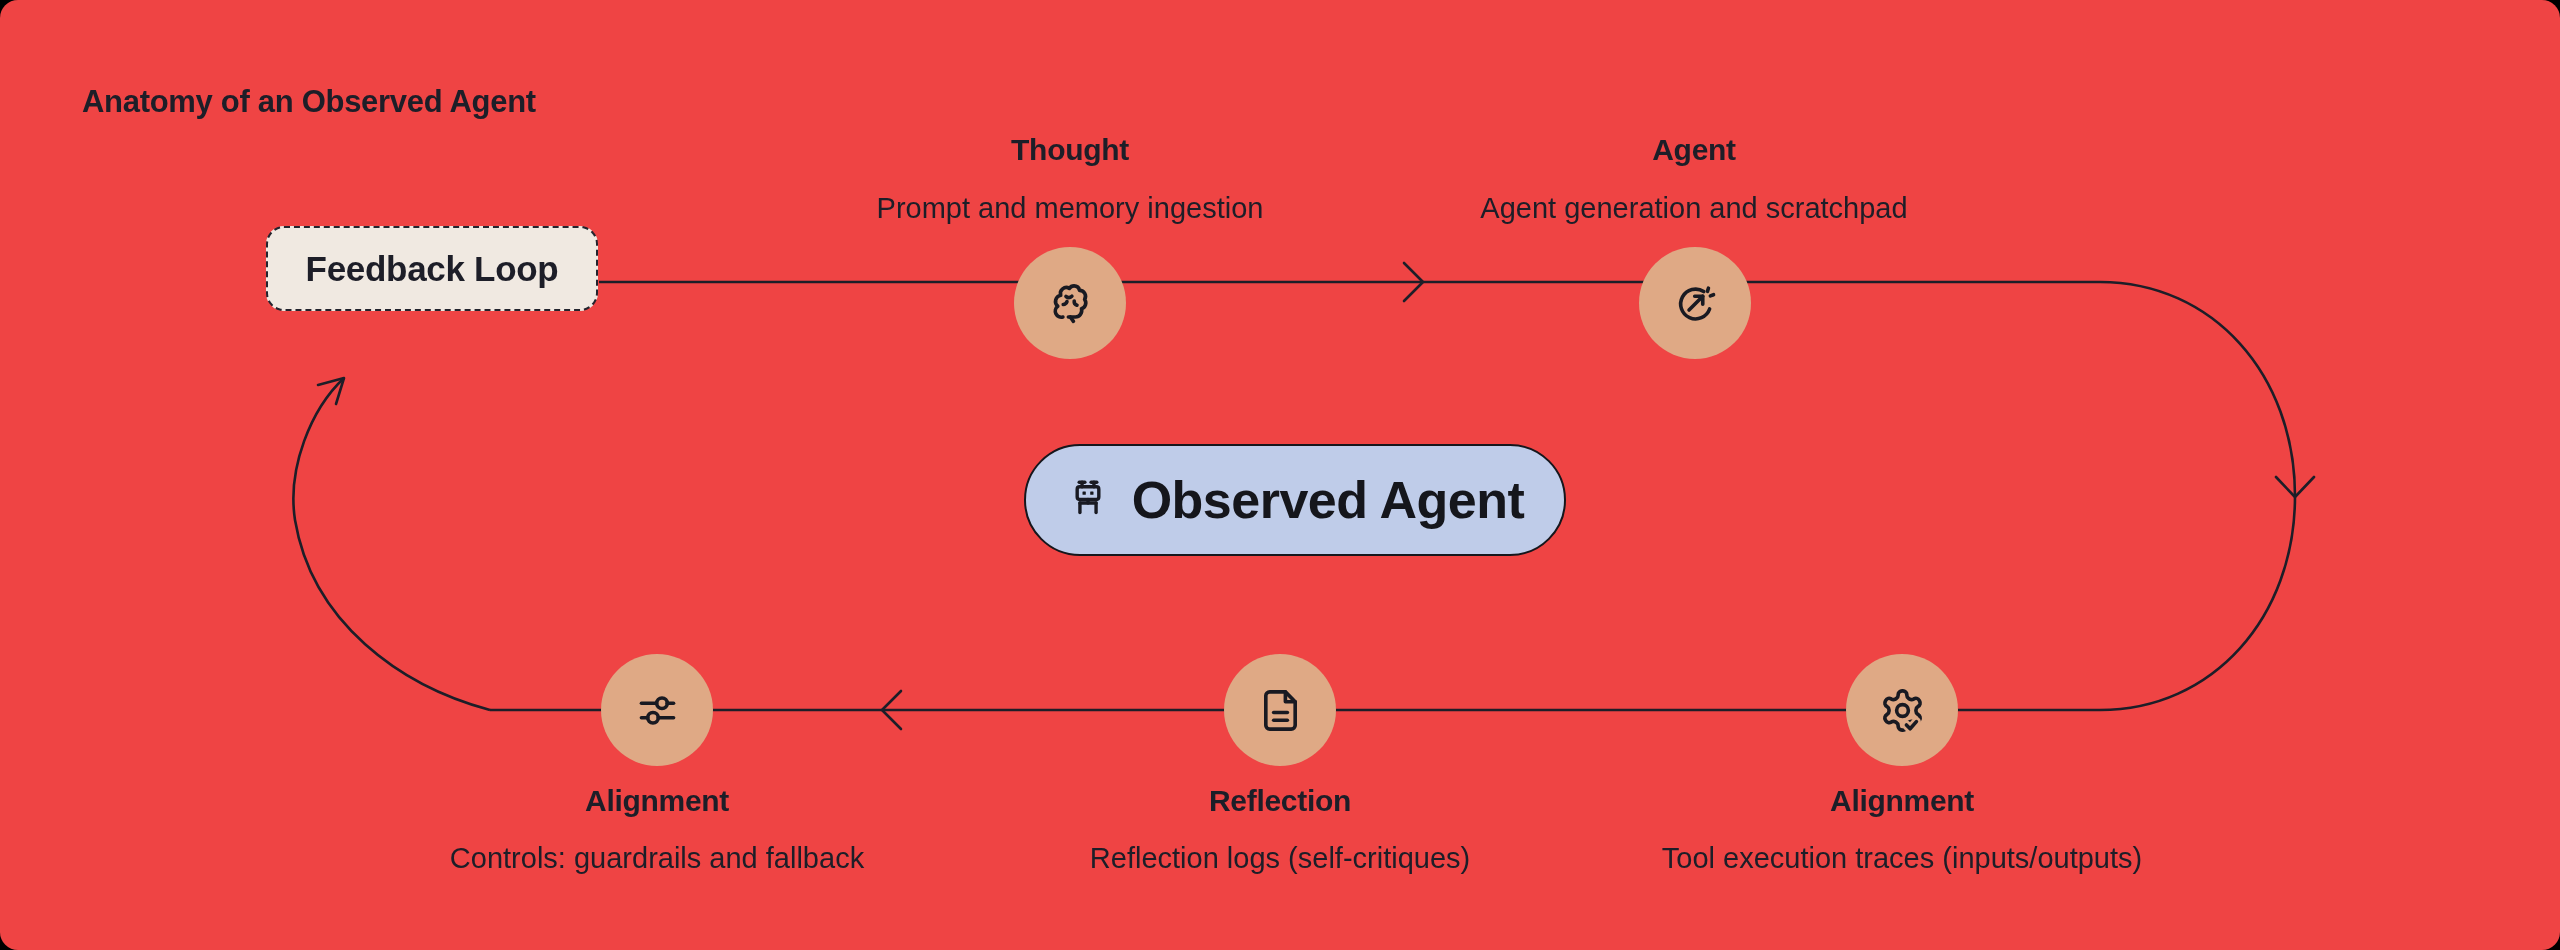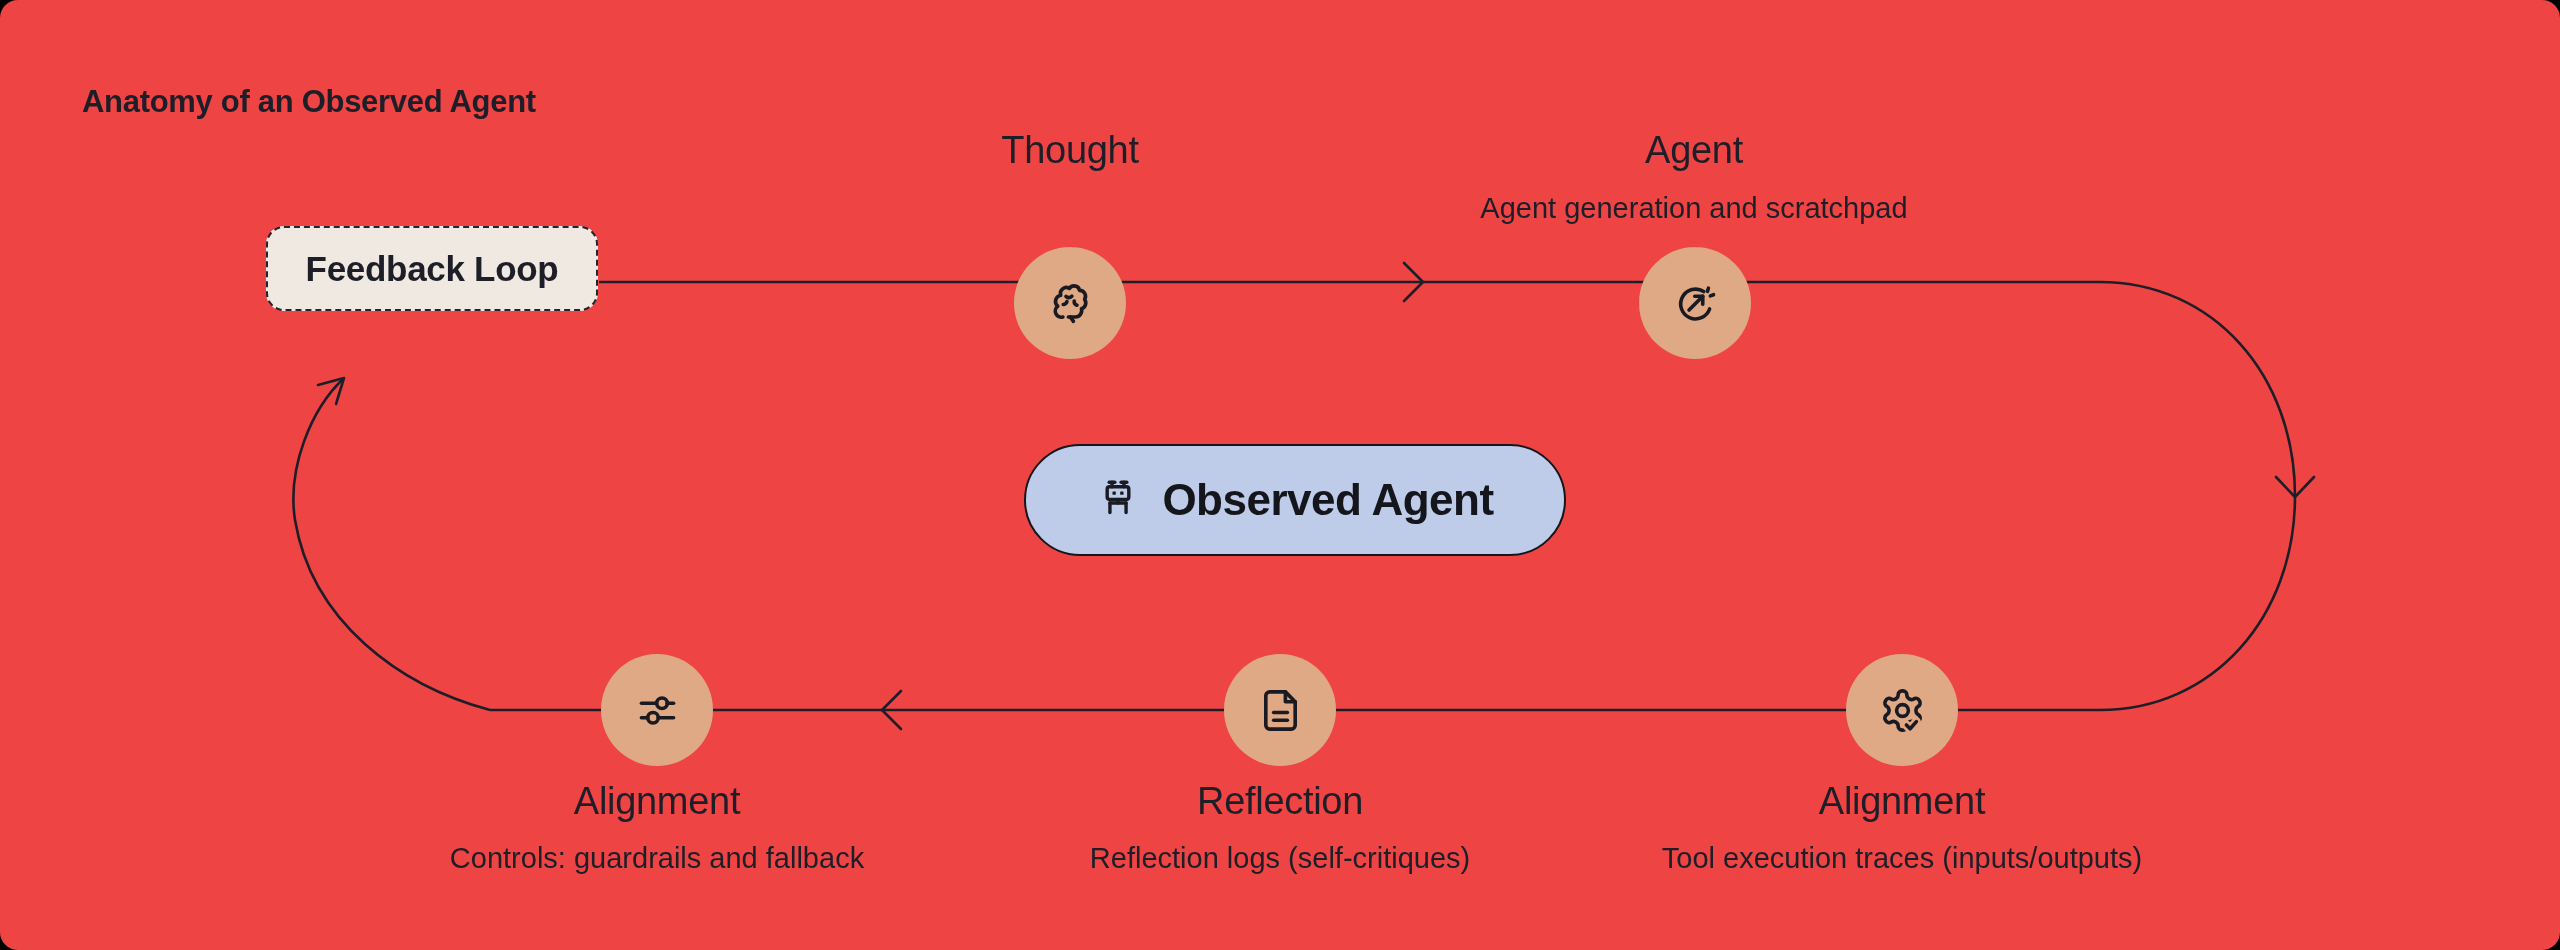--- a/index.html
+++ b/index.html
@@ -23,33 +23,33 @@
   }
   .node-circle{
     position:absolute;width:112px;height:112px;border-radius:50%;z-index:2;
     background:#dfa985;display:flex;align-items:center;justify-content:center;
     transform:translate(-50%,-50%);
   }
   .node-circle svg{width:47px;height:47px;}
   .icon-stroke{fill:none;stroke:#191a22;stroke-width:1.85;stroke-linecap:round;stroke-linejoin:round;}
   .node-title{
     position:absolute;transform:translate(-50%,-50%);z-index:2;
-    font-size:38px;font-weight:400;letter-spacing:-0.3px;white-space:nowrap;
+    font-size:30px;font-weight:700;letter-spacing:-0.3px;white-space:nowrap;
   }
   .node-sub{
     position:absolute;transform:translate(-50%,-50%);z-index:2;
     font-size:29px;font-weight:400;white-space:nowrap;
   }
   .agent-pill{
     position:absolute;left:1024px;top:444px;width:542px;height:112px;z-index:3;
     background:#bfcce9;border:2.5px solid #15161c;border-radius:56px;
     box-sizing:border-box;display:flex;align-items:center;justify-content:center;gap:22px;
   }
   .agent-pill svg{width:44px;height:44px;flex:0 0 auto;}
-  .agent-label{font-size:44px;font-weight:700;letter-spacing:-0.5px;color:#15161c;white-space:nowrap;}
+  .agent-label{font-size:52px;font-weight:700;letter-spacing:-0.5px;color:#15161c;white-space:nowrap;}
 </style>
 </head>
 <body>
 
 <div class="stage">
 
   <div class="page-title">Anatomy of an Observed Agent</div>
 
   <svg class="connectors" width="2560" height="950" viewBox="0 0 2560 950">
     <path d="M599 282 H2100"></path>
@@ -60,20 +60,21 @@
     <path class="chev" d="M2276 477 L2295 497 L2314 477"></path>
     <path class="chev" d="M901 691 L882 710 L901 729"></path>
     <path class="chev" d="M318 385 L344 378 L336 404"></path>
   </svg>
 
   <div class="feedback-box">
     <span>Feedback Loop</span>
   </div>
 
   <div class="node-title" style="left:1070px;top:150px">Thought</div>
+  <div class="node-sub" style="left:1070px;top:208px">Prompt and memory ingestion</div>
   <div class="node-circle" style="left:1070px;top:303px">
     <svg viewBox="0 0 24 24">
       <path class="icon-stroke" d="M10.9 18.9h3.6a3.3 3.3 0 0 0 3.1-4.2 3.1 3.1 0 0 0 1.6-4.8 3 3 0 0 0-2.6-4.6 2.9 2.9 0 0 0-2.8-2.3c-1 0-1.9.5-2.4 1.3A3 3 0 0 0 7 7.8a3.2 3.2 0 0 0-1.5 5.6 3.1 3.1 0 0 0 2.6 5.5"></path>
       <path class="icon-stroke" d="M9.7 8.4c.9.7 2.1.7 3-.1"></path>
       <path class="icon-stroke" d="M13.9 10.7c-.1 1 .5 1.9 1.4 2.2"></path>
       <path class="icon-stroke" d="M8.3 12.5c.9-.1 1.6-.7 1.9-1.5"></path>
       <path class="icon-stroke" d="M11.9 18.9l1.6 2.2"></path>
     </svg>
   </div>
 

